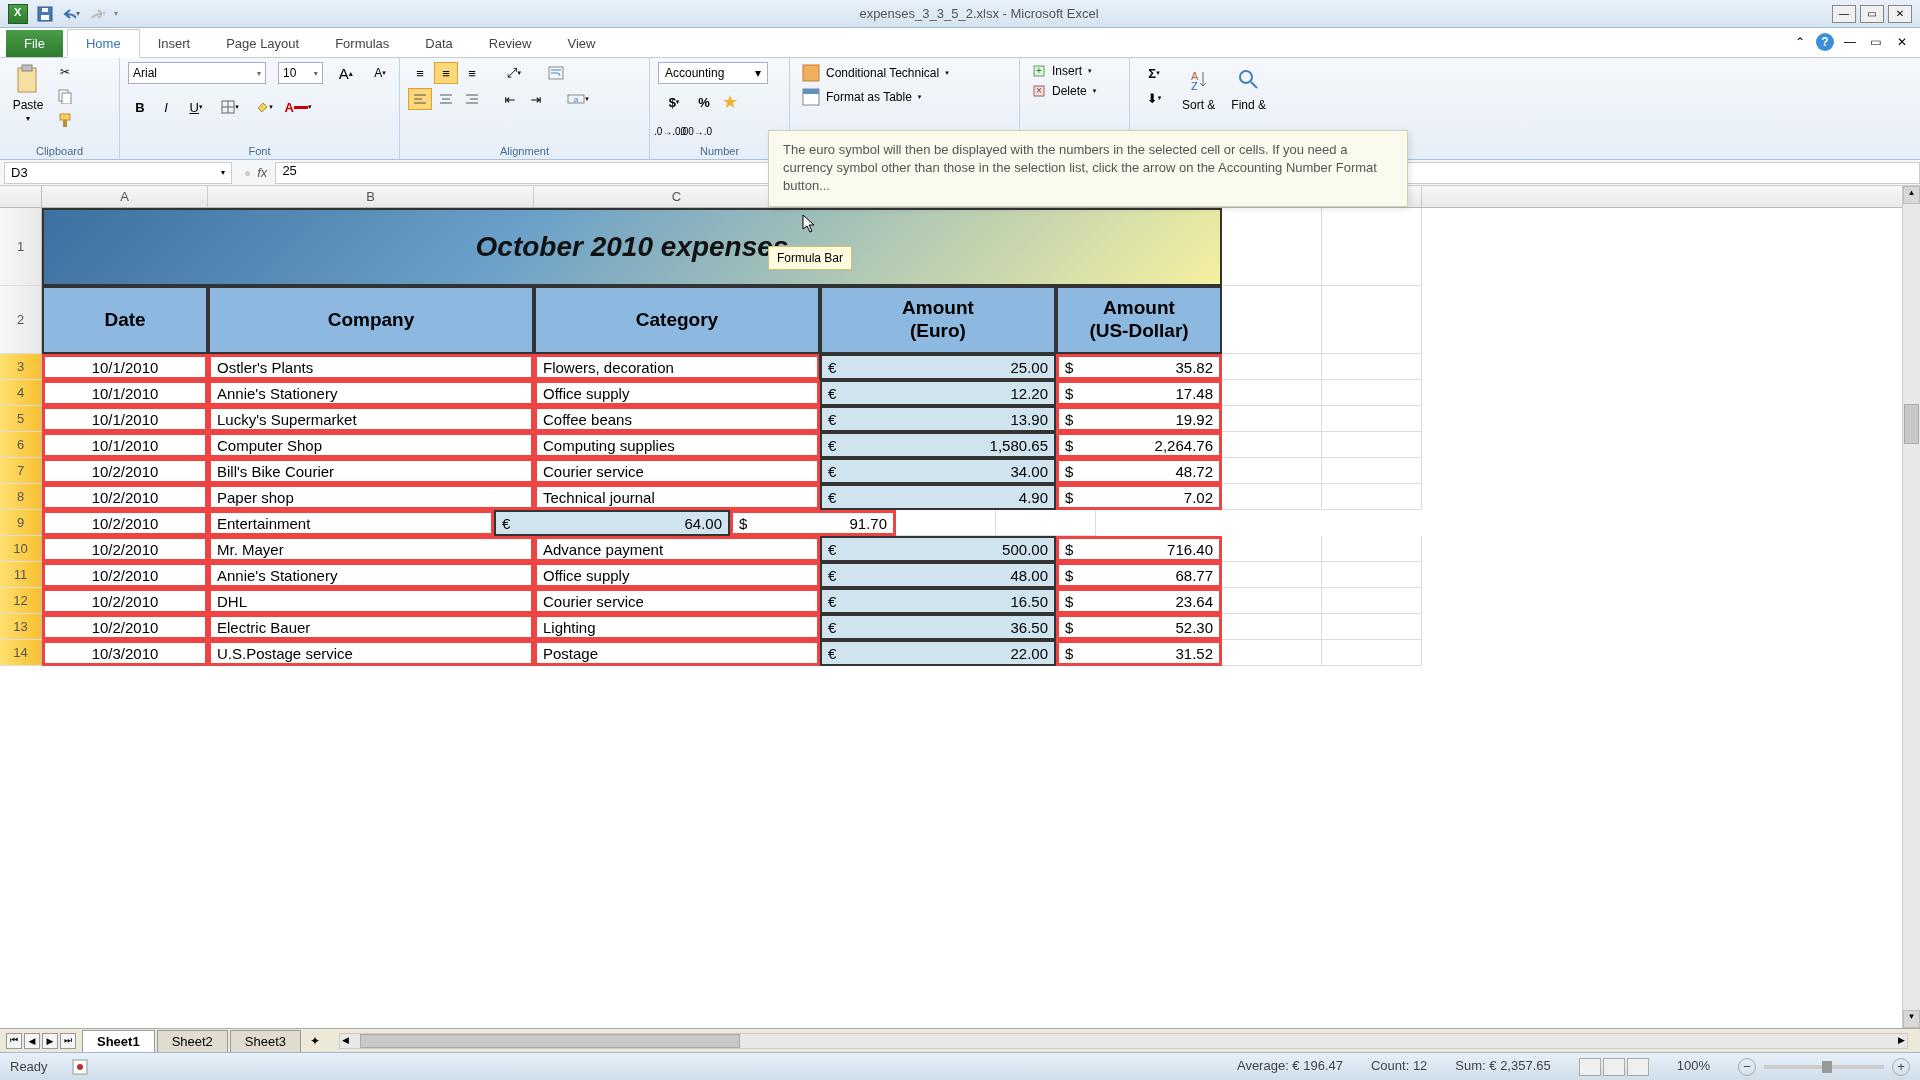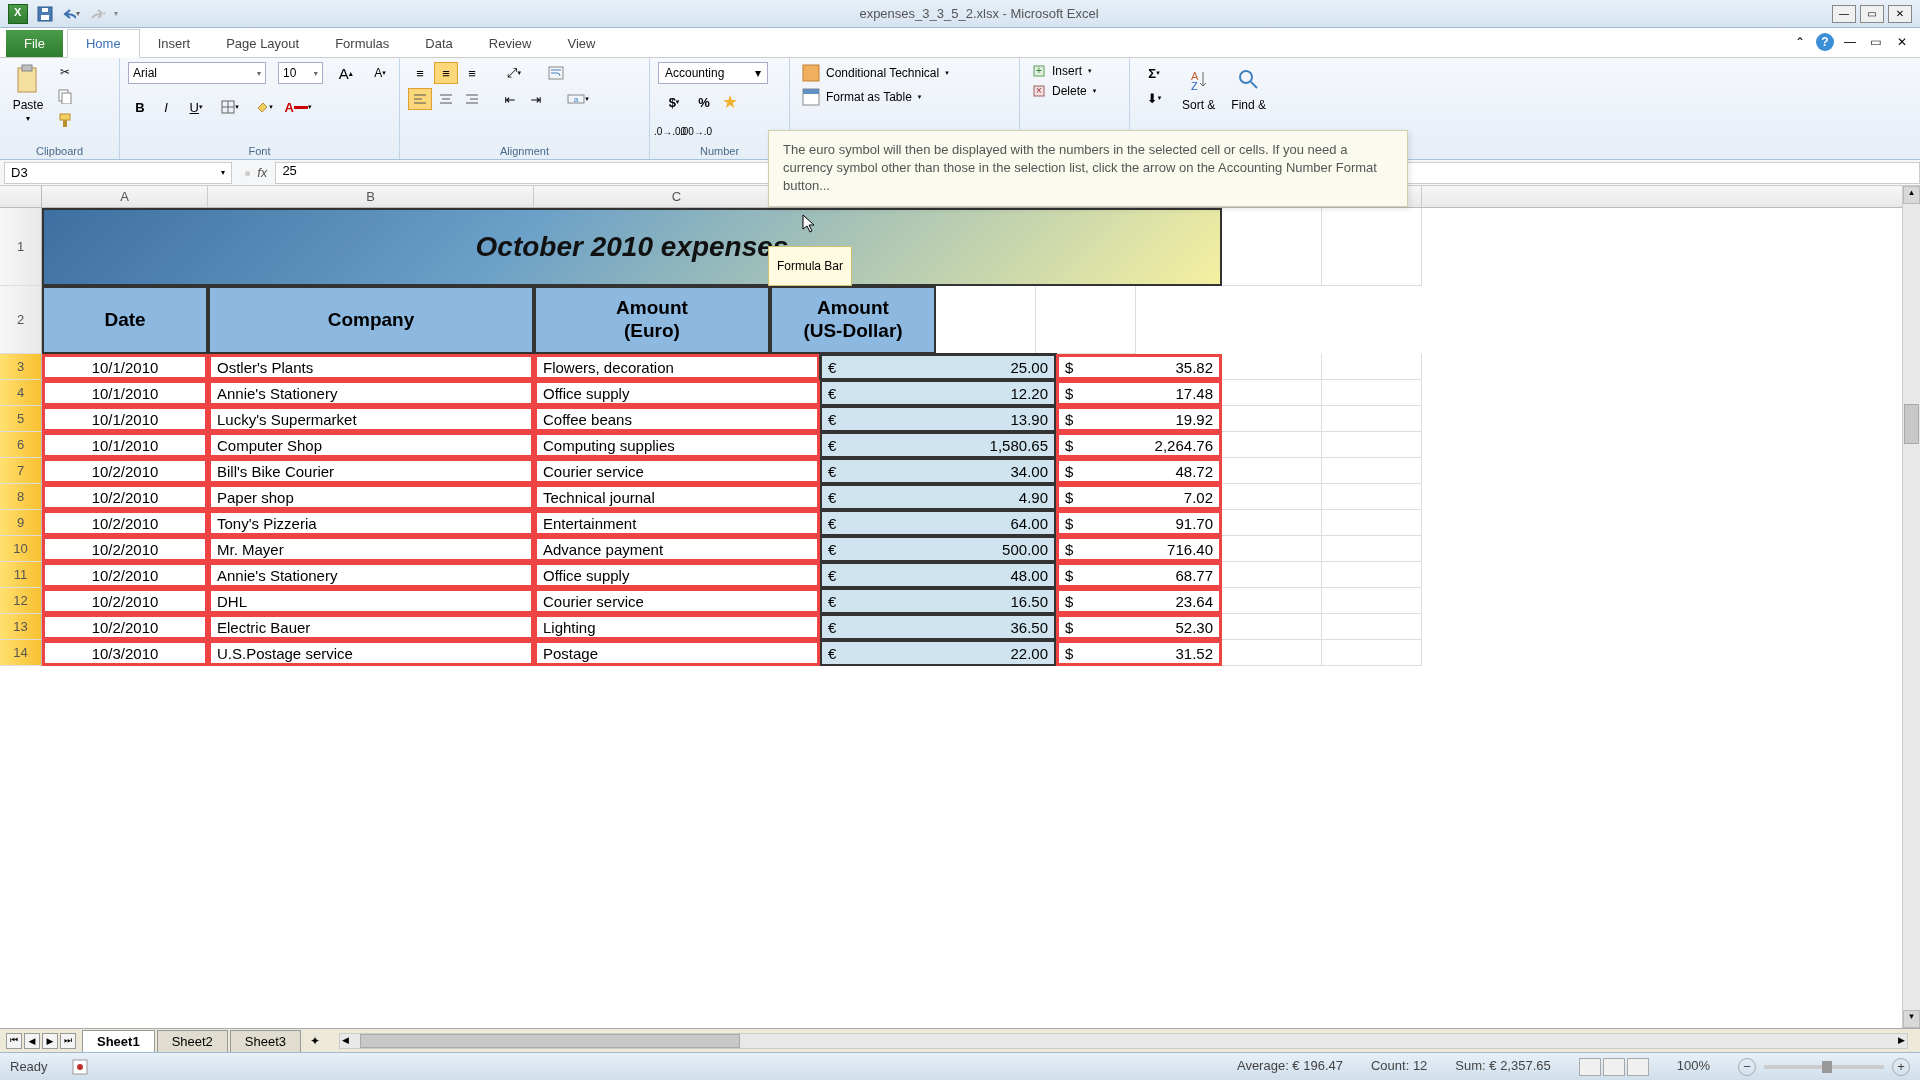--- a/index.html
+++ b/index.html
@@ -58,21 +58,21 @@
 
 .tooltip-overlay { position: absolute; left: 768px; top: 130px; width: 640px; background: #fafaef; border: 1px solid #d0d0b0; padding: 10px 14px; font-size: 13px; color: #555; line-height: 1.4; z-index: 50; box-shadow: 2px 2px 6px rgba(0,0,0,0.1); }
 
 
 .namebox-row { height: 26px; display: flex; align-items: center; border-bottom: 1px solid #ccc; background: #f4f6f8; }
 .namebox { width: 228px; background: #fff; border: 1px solid #ccc; height: 22px; margin: 0 4px; display: flex; align-items: center; padding: 0 6px; font-size: 13px; }
 .namebox .arr { margin-left: auto; font-size: 8px; }
 .fx-icons { display: flex; gap: 6px; padding: 0 8px; align-items: center; }
 .fx { font-style: italic; font-size: 13px; color: #555; }
 .formula-input { flex: 1; background: #fff; border: 1px solid #ccc; height: 22px; padding: 0 6px; font-size: 13px; }
-.fb-tag { position: absolute; left: 768px; top: 246px; background: #fffbe0; border: 1px solid #d0c070; padding: 12px 8px; font-size: 12px; z-index: 40; text-align: right; }
+.fb-tag { position: absolute; left: 768px; top: 246px; background: #fffbe0; border: 1px solid #d0c070; padding: 4px 8px; font-size: 12px; z-index: 40; text-align: right; }
 
 
 .grid-wrap { position: relative; height: 760px; overflow: hidden; background: #fff; }
 .col-headers { display: flex; height: 22px; background: linear-gradient(#f7f7f7,#e8e8e8); border-bottom: 1px solid #bbb; }
 .corner { width: 42px; border-right: 1px solid #bbb; background: linear-gradient(#f7f7f7,#e8e8e8); }
 .ch { border-right: 1px solid #ccc; text-align: center; font-size: 13px; color: #555; display: flex; align-items: center; justify-content: center; }
 .ch.sel { background: linear-gradient(#ffe070,#f8c030); color: #222; }
 .rows { }
 .row { display: flex; }
 .rh { width: 42px; background: linear-gradient(90deg,#f7f7f7,#e8e8e8); border-right: 1px solid #bbb; border-bottom: 1px solid #ddd; text-align: center; font-size: 13px; color: #555; display: flex; align-items: center; justify-content: center; }
@@ -455,20 +455,21 @@
       <div class="rh">1</div>
       <div class="cell title-cell" style="width:1180px">October 2010 expenses</div>
       <div class="cell cF"></div>
       <div class="cell cG"></div>
     </div>
 
     <div class="row hdr-row">
       <div class="rh">2</div>
       <div class="cell hdr-cell cA">Date</div>
       <div class="cell hdr-cell cB">Company</div>
+      <div class="cell hdr-cell cC">Category</div>
       <div class="cell hdr-cell cD">
           <span>Amount<br>(Euro)</span>
         </div>
       <div class="cell hdr-cell cE">
           <span>Amount<br>(US-Dollar)</span>
         </div>
       <div class="cell cF"></div>
       <div class="cell cG"></div>
     </div>
 
@@ -564,21 +565,20 @@
         <div class="cell data-cell usd-cell cE">
           <span class="sym">$</span>
           <span class="val">7.02</span>
         </div>
         <div class="cell cF"></div>
         <div class="cell cG"></div>
       </div>
       <div class="row data-row">
         <div class="rh sel">9</div>
         <div class="cell data-cell date cA">10/2/2010</div>
-        <div class="cell data-cell cB">Tony's Pizzeria</div>
         <div class="cell data-cell cC">Entertainment</div>
         <div class="cell data-cell euro-cell cD">
           <span class="sym">€</span>
           <span class="val">64.00</span>
         </div>
         <div class="cell data-cell usd-cell cE">
           <span class="sym">$</span>
           <span class="val">91.70</span>
         </div>
         <div class="cell cF"></div>

